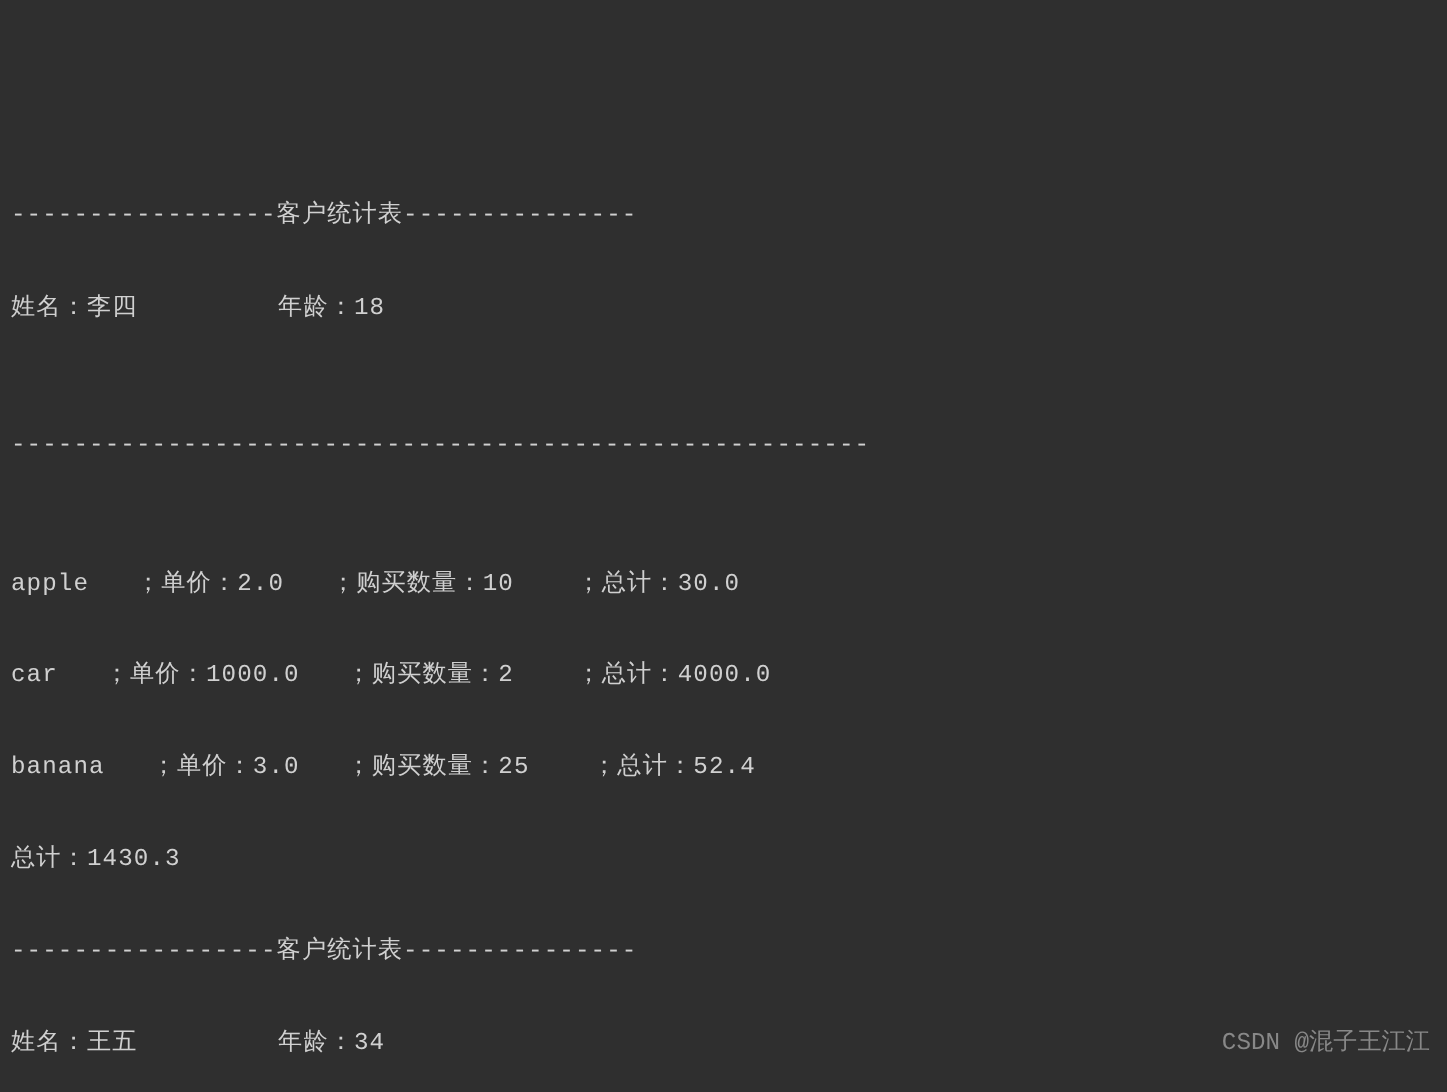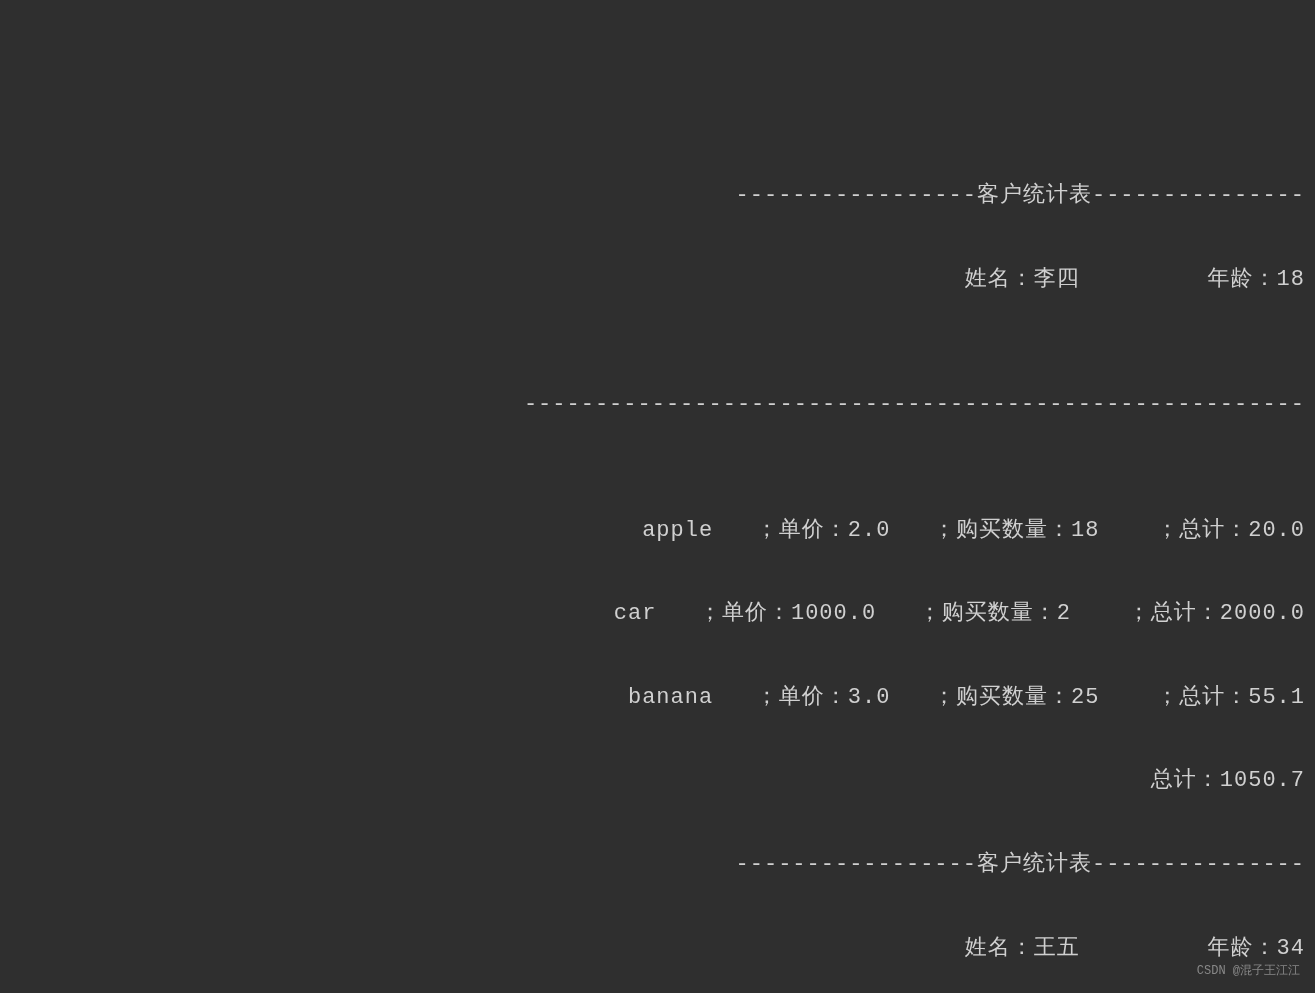--- a/index.html
+++ b/index.html
@@ -1,61 +1,60 @@
 <!DOCTYPE html>
 <html><head>
   <meta charset="utf-8">
   <style>
     * {
       margin: 0;
       padding: 0;
       box-sizing: border-box;
-      text-align: right;
     }
     body {
       background-color: #2f2f2f;
       color: #d0d0d0;
       font-family: "Courier New", monospace;
       font-size: 22px;
       line-height: 1.9;
       padding: 8px 10px;
       width: 1315px;
       height: 993px;
       white-space: pre;
       letter-spacing: 1px;
       position: relative;
       overflow: hidden;
     }
     .line {
       display: block;
     }
     .watermark {
       position: absolute;
-      bottom: 10px;
+      bottom: 23px;
       right: 15px;
-      font-size: 12px;
+      font-size: 22px;
       color: #888;
       letter-spacing: 0;
       white-space: nowrap;
     }
   </style>
 </head>
 <body>
 
 
 
 <span class="line">-----------------客户统计表---------------</span>
 <span class="line">姓名：李四         年龄：18</span>
 <span class="line"></span>
 <span class="line">-------------------------------------------------------</span>
 <span class="line"></span>
-<span class="line">apple   ；单价：2.0   ；购买数量：18    ；总计：20.0</span>
-<span class="line">car   ；单价：1000.0   ；购买数量：2    ；总计：2000.0</span>
-<span class="line">banana   ；单价：3.0   ；购买数量：25    ；总计：55.1</span>
-<span class="line">总计：1050.7</span>
+<span class="line">apple   ；单价：2.0   ；购买数量：10    ；总计：30.0</span>
+<span class="line">car   ；单价：1000.0   ；购买数量：2    ；总计：4000.0</span>
+<span class="line">banana   ；单价：3.0   ；购买数量：25    ；总计：52.4</span>
+<span class="line">总计：1430.3</span>
 <span class="line">-----------------客户统计表---------------</span>
 <span class="line">姓名：王五         年龄：34</span>
 <span class="line"></span>
 
 <span class="line"></span>
 
 
 
 <span class="line"></span>
 

